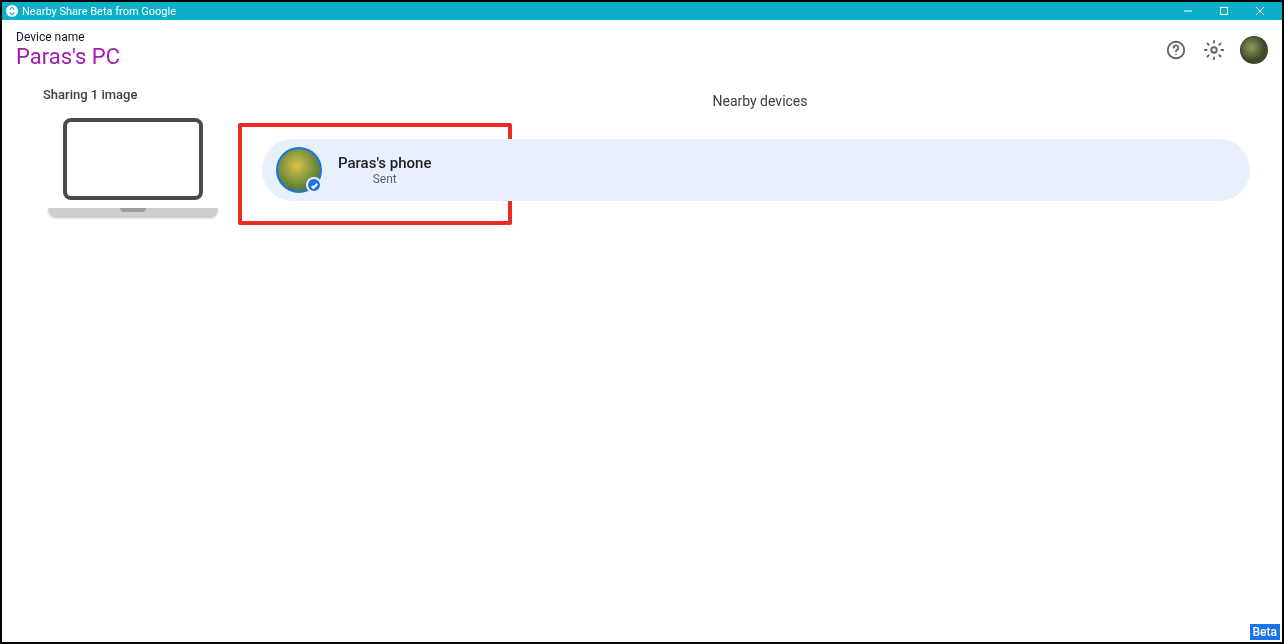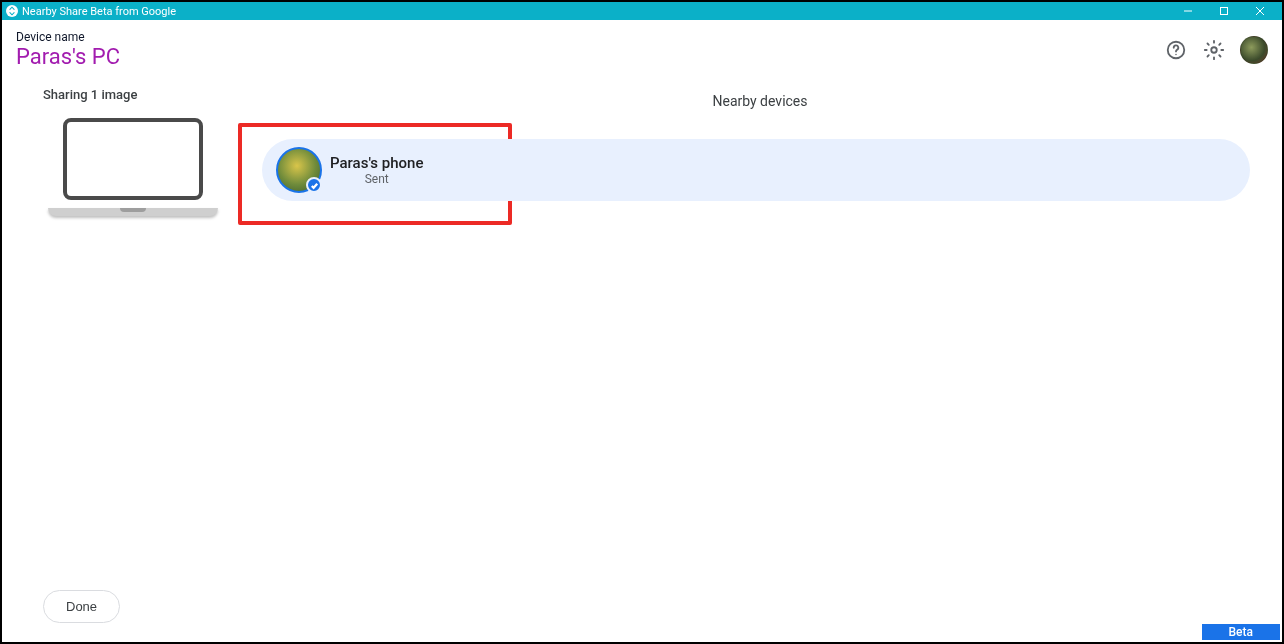--- a/index.html
+++ b/index.html
@@ -117,21 +117,21 @@
     left: 20px;
     right: -742px;
     top: 12px;
     bottom: 14px;
     height: 62px;
     background: #e8f0fe;
     border-radius: 32px;
     display: flex;
     align-items: center;
     padding: 12px 14px;
-    gap: 8px;
+    gap: 16px;
   }
   .device-avatar {
     width: 46px; height: 46px; border-radius: 50%;
     border: 2px solid #1a73e8;
     background: radial-gradient(circle at 45% 40%, #d9c54a, #6f8b3b 55%, #3b5a2a);
     position: relative;
     flex: none;
   }
   .status-check {
     position: absolute; right: -2px; bottom: -2px;
@@ -145,21 +145,21 @@
   .device-row-status { font-size: 12px; color: #5f6368; }
 
   .spacer-for-row { height: 74px; }
 
   
   .beta-badge {
     position: absolute;
     right: 2px; bottom: 2px;
     background: #1a73e8; color: #fff;
     font-size: 12px; font-weight: 500;
-    padding: 1px 27px;
+    padding: 1px 3px;
   }
 </style>
 </head>
 <body>
 
 <div class="titlebar">
   <div class="titlebar-left">
     <span class="app-icon">
       <svg viewBox="0 0 24 24">
           <path d="M7 8l5-5 5 5M7 16l5 5 5-5" stroke="#0bb0c8" stroke-width="2.5" fill="none" stroke-linecap="round"></path>
@@ -217,23 +217,20 @@
 
     <div class="laptop-wrap">
       <div class="laptop">
         <div class="laptop-screen"></div>
         <div class="laptop-base"></div>
         <div class="laptop-notch"></div>
       </div>
     </div>
 
 
-    <div class="done-wrap">
-      <button class="done-btn">Done</button>
-    </div>
   </div>
 
   <div class="main">
     <div class="section-title">Nearby devices</div>
 
     <div class="highlight-box">
       <div class="spacer-for-row"></div>
       <div class="device-row">
         <div class="device-avatar">
           <div class="status-check">

